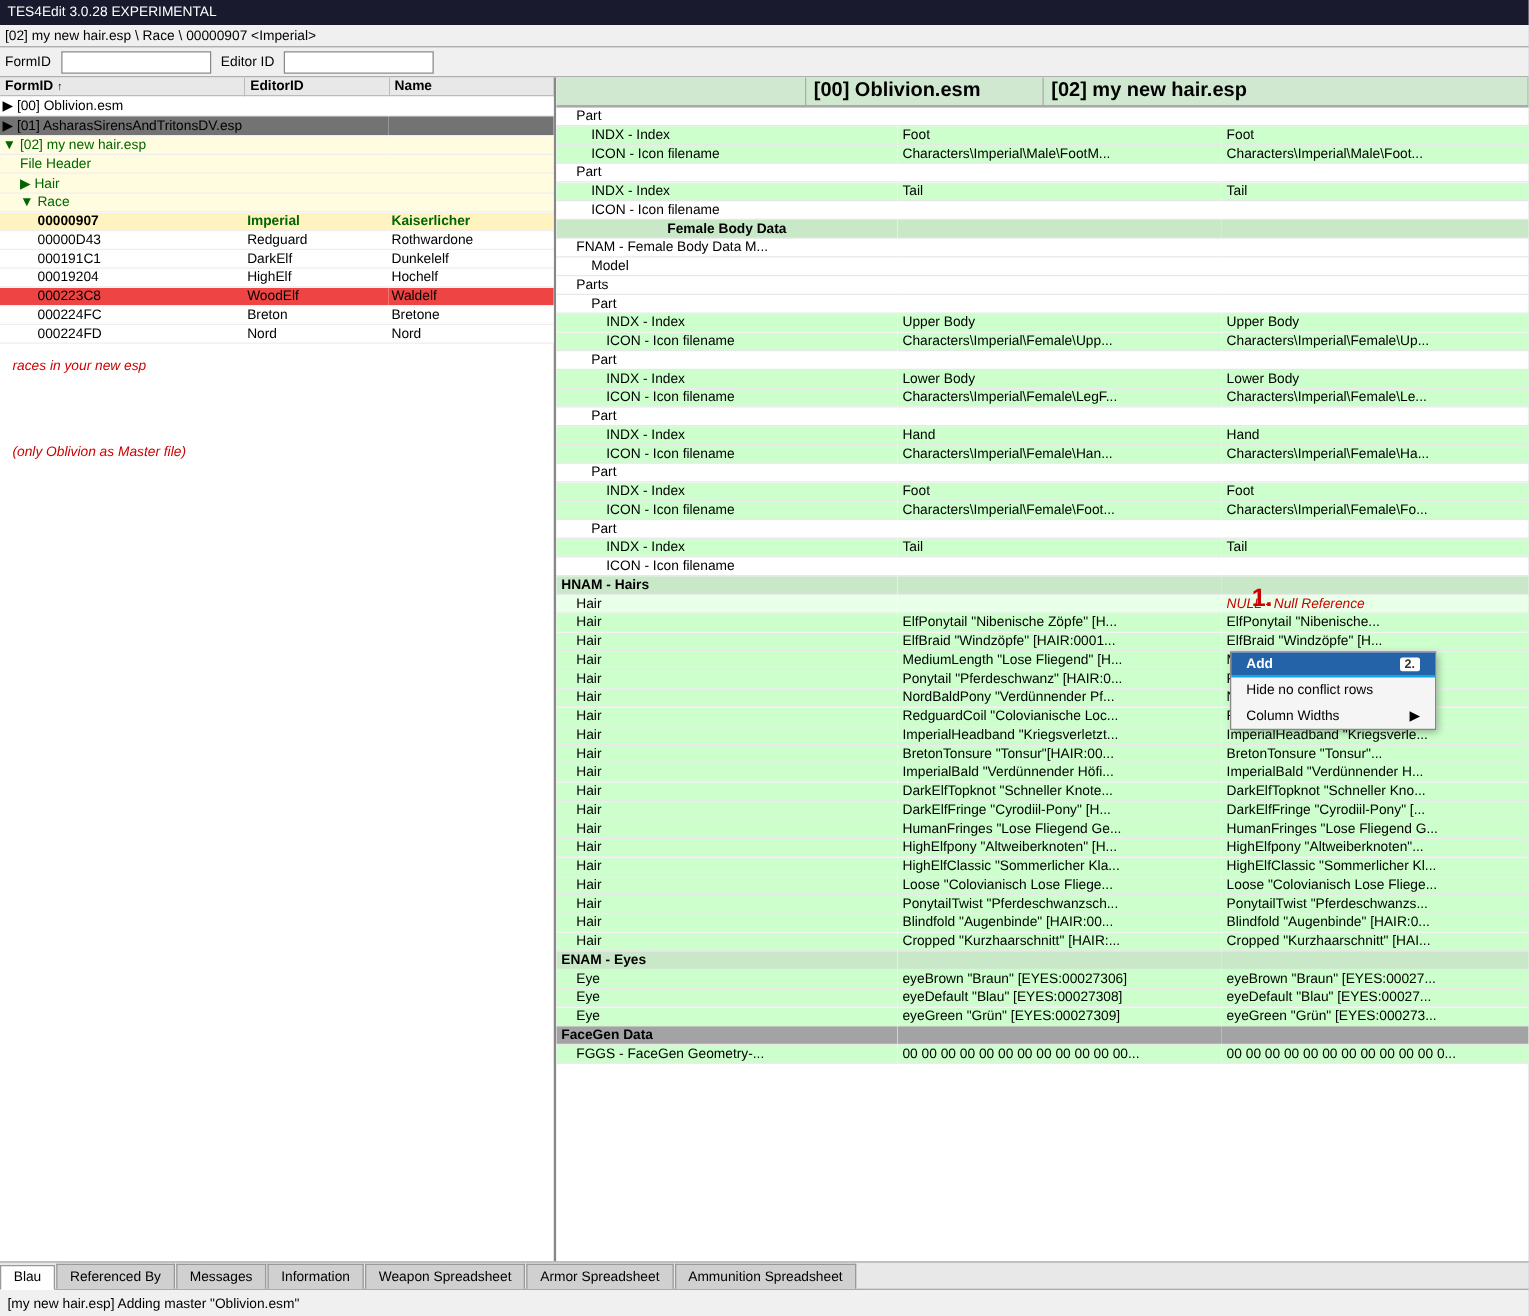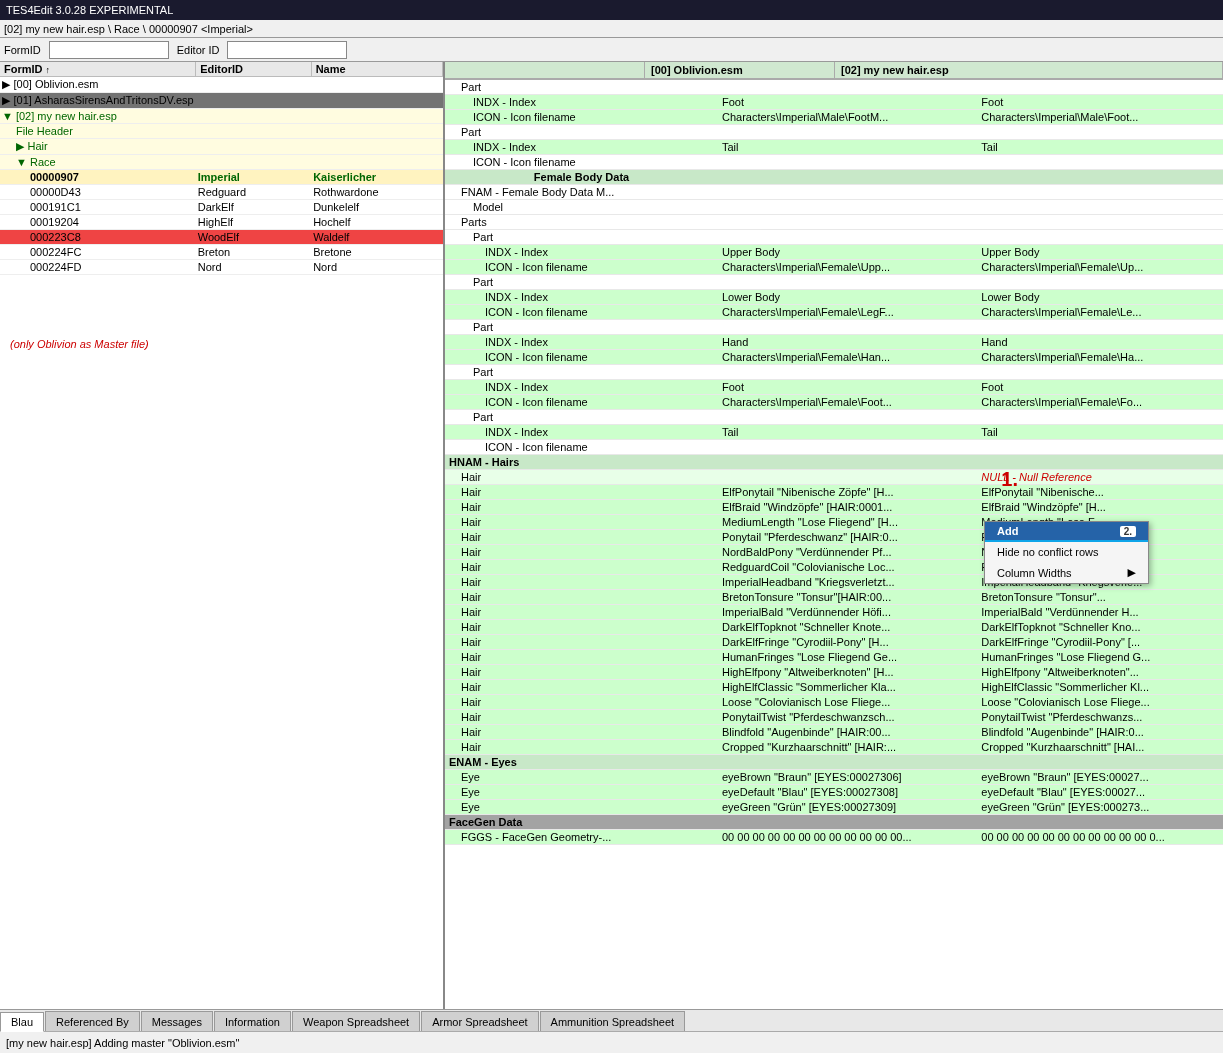--- a/index.html
+++ b/index.html
@@ -120,21 +120,21 @@
       display: flex;
       background: #d0e8d0;
       border-bottom: 2px solid #aaa;
       font-size: 11px;
     }
 
     #right-col-header .col-label {
       padding: 2px 6px;
       border-right: 1px solid #aaa;
       font-weight: bold;
-      font-size: 11px;
+      font-size: 16px;
     }
 
     .col-name { width: 200px; min-width: 200px; }
     .col-file1 { width: 190px; min-width: 190px; }
     .col-file2 { flex: 1; }
 
     
     #right-content {
       flex: 1;
       overflow-y: auto;
@@ -344,20 +344,21 @@
     <td class="name-col" style="">Bretone</td>
   </tr>
             <tr style="background: rgb(255, 255, 255);">
     <td class="formid-col" style="padding-left:30px; ">  000224FD</td>
     <td class="editorid-col" style="">Nord</td>
     <td class="name-col" style="">Nord</td>
   </tr>
           </tbody>
       </table>
       <div class="annotation-text">
+        <div>races in your new esp</div>
         <br><br>
         <div>(only Oblivion as Master file)</div>
       </div>
     </div>
   </div>
 
   <div id="right-panel">
 
     <div id="right-col-header">
       <div class="col-label col-name"></div>

